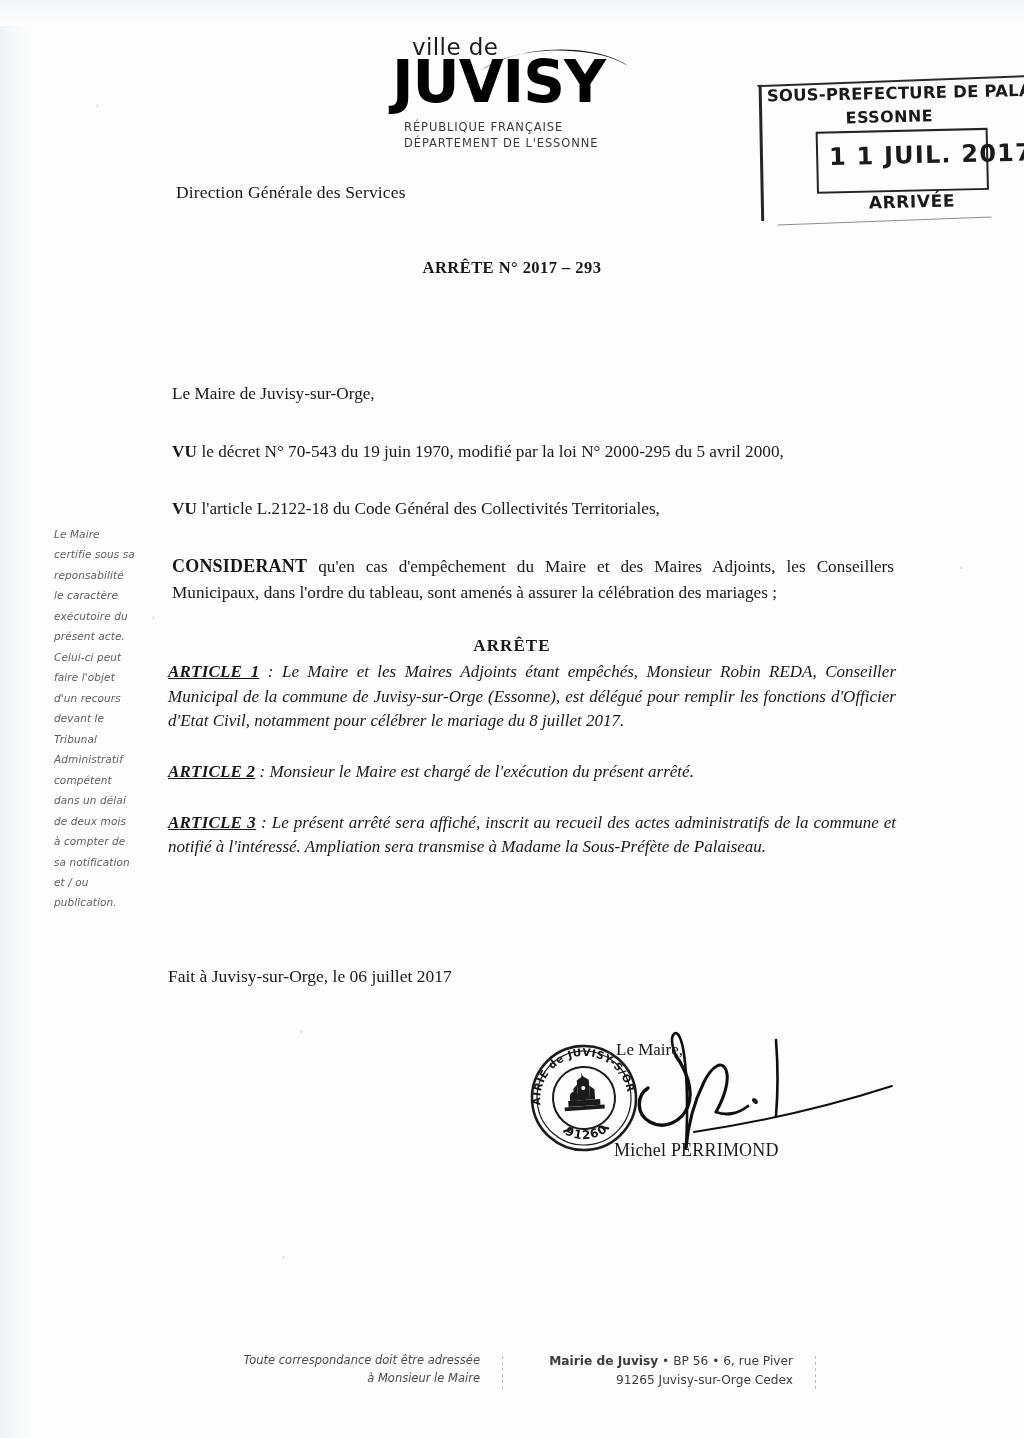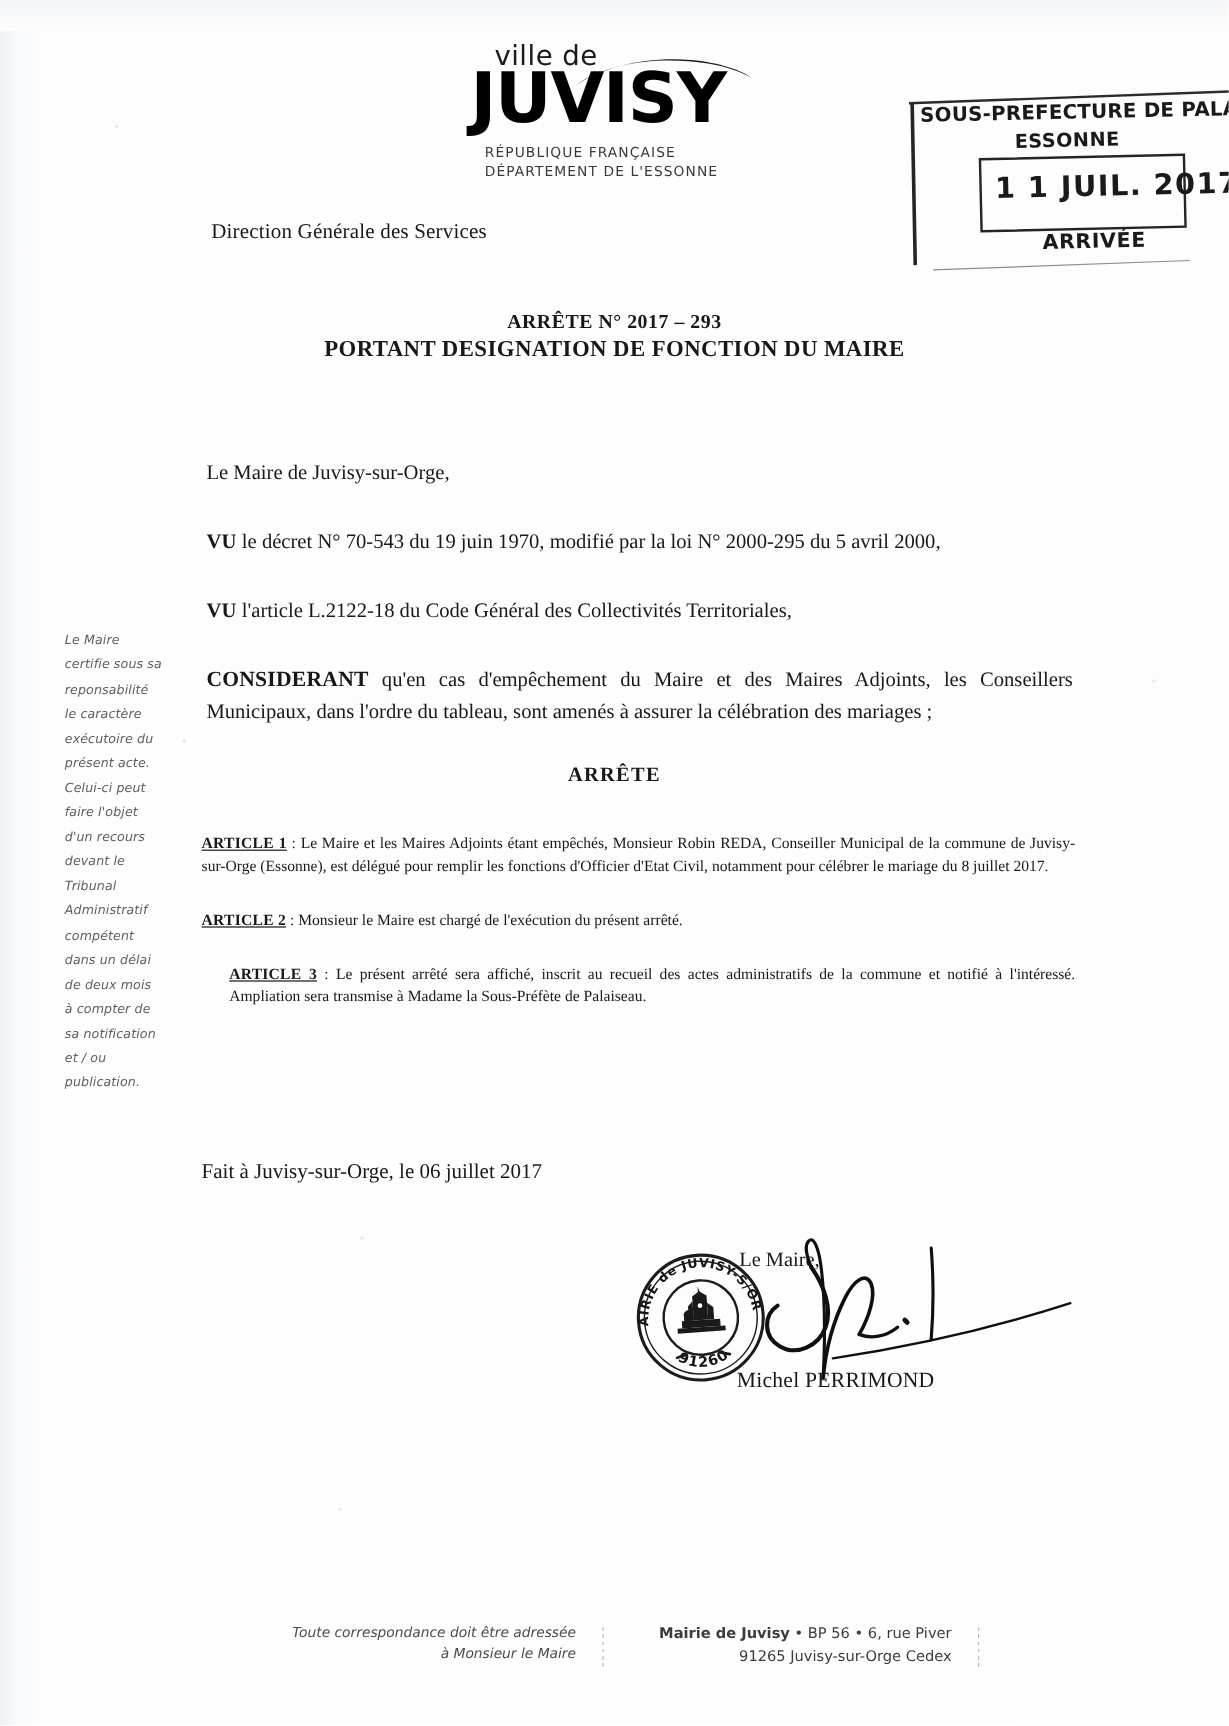--- a/index.html
+++ b/index.html
@@ -227,31 +227,32 @@
     top: 636px;
     text-align: center;
     font-size: 17px;
     font-weight: bold;
     letter-spacing: 1.1px;
   }
 
   .articles {
     position: absolute;
     left: 168px;
-    top: 694px;
+    top: 660px;
     width: 728px;
-    font-size: 13px;
+    font-size: 17px;
     line-height: 1.45;
+    font-style: italic;
   }
   .article {
     margin: 0 0 26px 0;
     text-align: justify;
     text-align-last: left;
   }
-  .article:last-child { margin-bottom: 0; margin-left: 23px; }
+  .article:last-child { margin-bottom: 0; }
   .art-label {
     font-weight: bold;
     text-decoration: underline;
     letter-spacing: 0.2px;
   }
 
   .date-line {
     position: absolute;
     left: 168px;
     top: 966px;
@@ -372,21 +373,20 @@
     <div class="stamp-l2">ESSONNE</div>
     <div class="stamp-datebox"></div>
     <div class="stamp-date">1 1 JUIL. 2017</div>
     <div class="stamp-l4">ARRIVÉE</div>
   </div>
 
   <div class="service-line">Direction Générale des Services</div>
 
   <div class="title-block">
     <div class="title-num">ARRÊTE N° 2017 – 293</div>
-    <div class="title-main">PORTANT DESIGNATION DE FONCTION DU MAIRE</div>
   </div>
 
   <div class="margin-note">
     <div>Le Maire</div>
     <div>certifie sous sa</div>
     <div>reponsabilité</div>
     <div>le caractère</div>
     <div>exécutoire du</div>
     <div>présent acte.</div>
     <div>Celui-ci peut</div>

